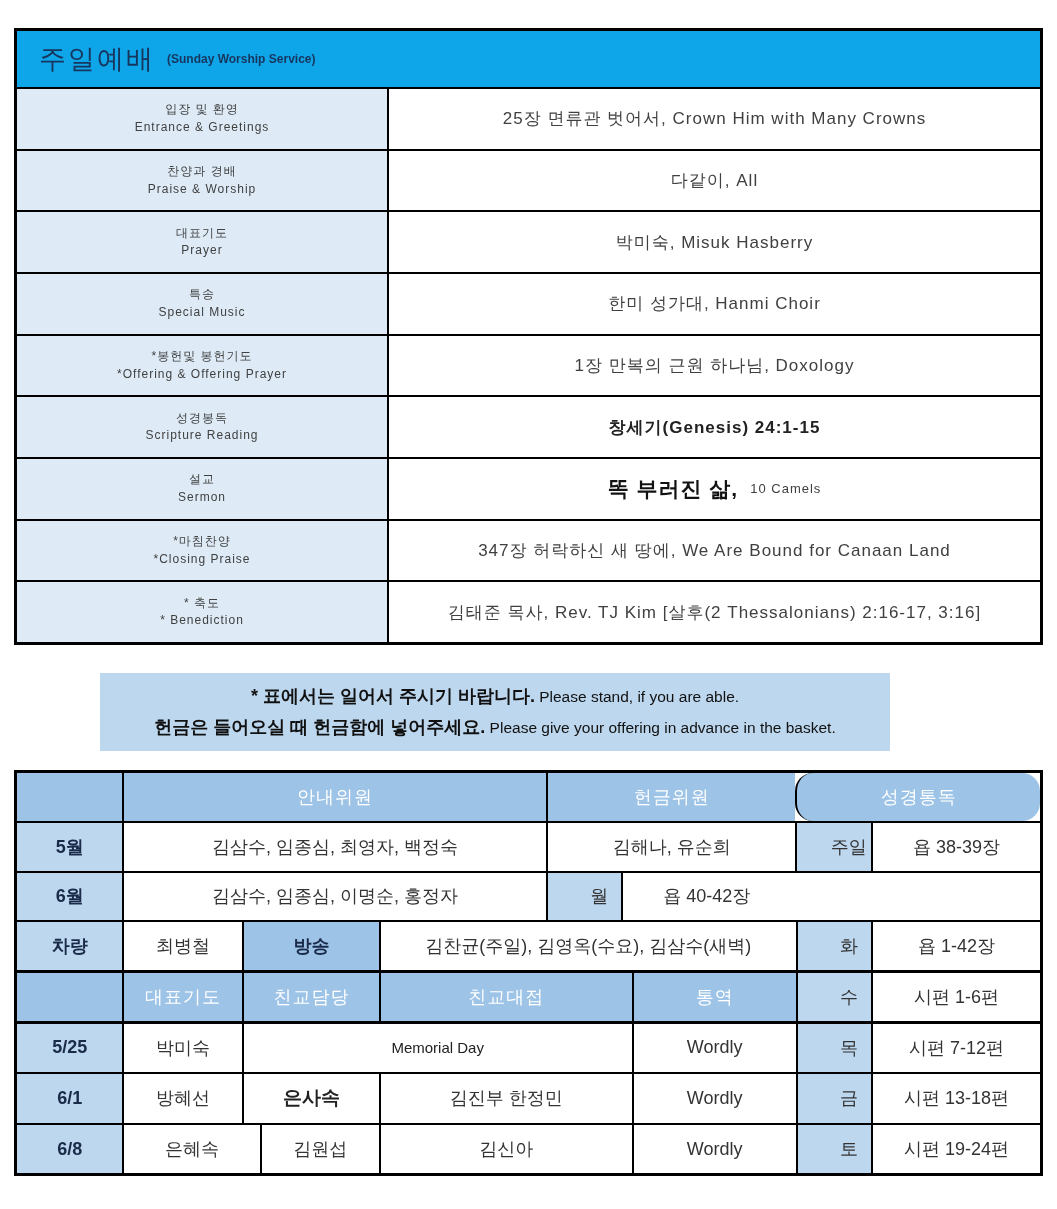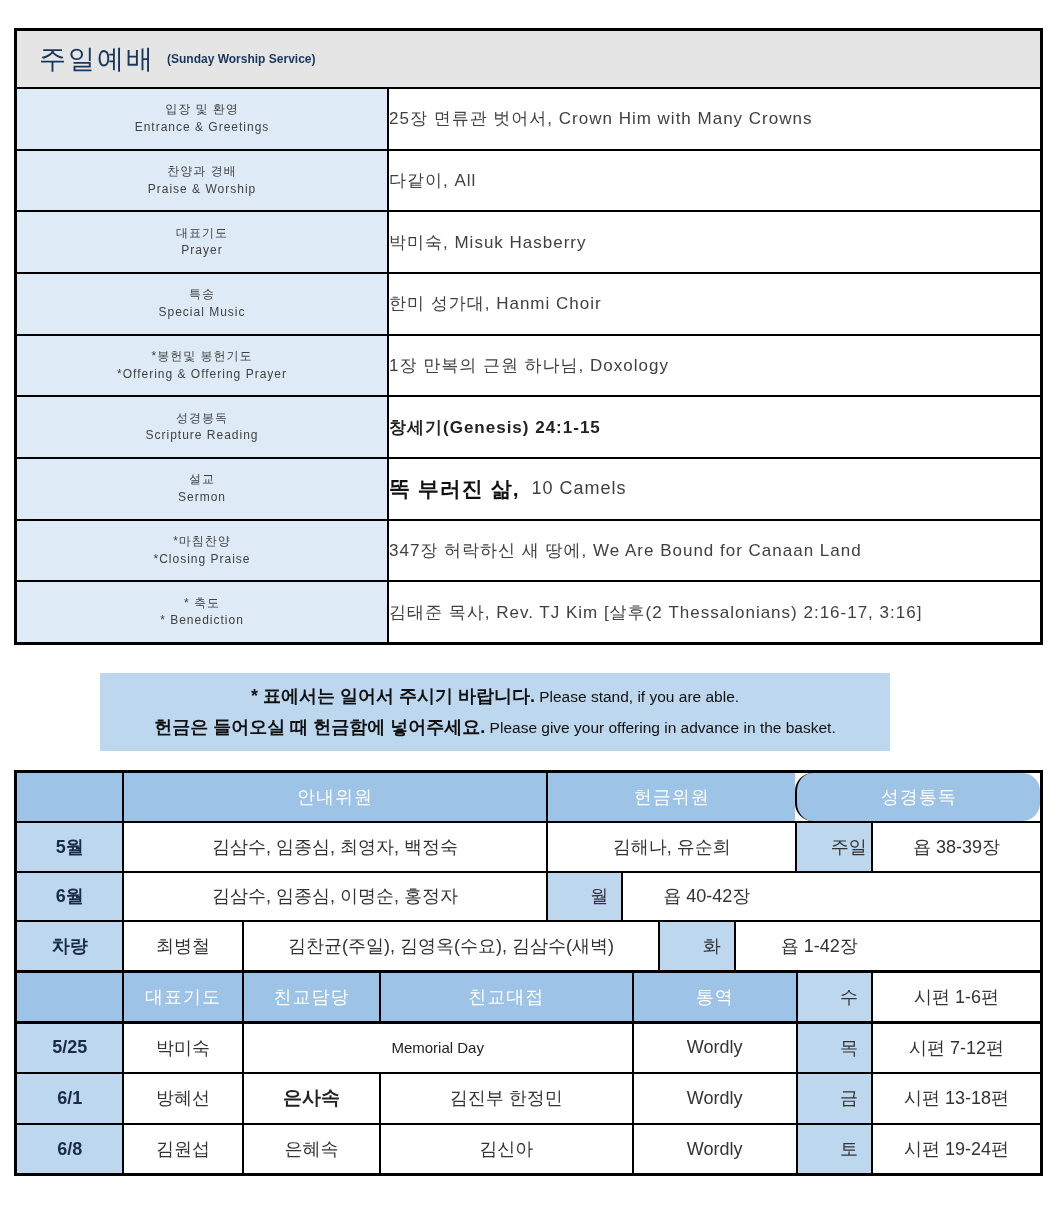--- a/index.html
+++ b/index.html
@@ -2,33 +2,33 @@
 <html><head>
 <meta charset="utf-8">
 <style>
   * { margin:0; padding:0; box-sizing:border-box; }
   html,body { width:1057px; height:1209px; background:#ffffff;
     font-family:"Liberation Sans","DejaVu Sans",sans-serif; color:#3b3b3b; }
 
   
   .worship { position:absolute; left:14px; top:28px; width:1029px; height:617px;
     border:3px solid #000; display:flex; flex-direction:column; background:#fff; }
-  .w-title { flex:0 0 56px; background:#e5e5e5; display:flex; align-items:center;
+  .w-title { flex:0 0 56px; background:#0ea5e9; display:flex; align-items:center;
     padding-left:22px; }
   .w-title .ko { font-size:27px; color:#17365d; letter-spacing:2px; }
   .w-title .en { font-size:12px; font-weight:bold; color:#17365d; margin-left:12px; }
   .w-row { flex:1 1 auto; display:flex; border-top:2px solid #000; }
   .w-label { flex:0 0 372px; background:#deebf7; border-right:2px solid #000;
     display:flex; flex-direction:column; align-items:center; justify-content:center;
     text-align:center; font-size:12px; line-height:1.45; letter-spacing:1px; color:#404040; }
-  .w-value { flex:1 1 auto; display:flex; align-items:center; justify-content:flex-start;
+  .w-value { flex:1 1 auto; display:flex; align-items:center; justify-content:center;
     text-align:center; font-size:17px; letter-spacing:1px; color:#404040; background:#fff; }
   .bold-val { font-weight:bold; color:#222; }
   .sermon-bold { font-weight:bold; font-size:21px; color:#111; letter-spacing:1px; }
-  .sermon-rest { font-size:18px; margin-left:12px; }
+  .sermon-rest { font-size:13px; margin-left:12px; }
 
   
   .notice { position:absolute; left:100px; top:673px; width:790px; height:78px;
     background:#bdd7ee; display:flex; flex-direction:column; align-items:center;
     justify-content:center; text-align:center; color:#111; }
   .notice .line { line-height:1.75; }
   .notice .ko { font-weight:bold; font-size:18px; }
   .notice .en { font-size:15.5px; }
 
   
@@ -181,20 +181,21 @@
   <div class="d-row">
     <div class="cell ca lbl">6월</div>
     <div class="cell c-committee">김삼수, 임종심, 이명순, 홍정자</div>
     <div class="cell cf daycell">월</div>
     <div class="cell cg">욥 40-42장</div>
   </div>
 
   <div class="d-row">
     <div class="cell ca lbl">차량</div>
     <div class="cell cb">최병철</div>
+    <div class="cell cc bcast">방송</div>
     <div class="cell c-de">김찬균(주일), 김영옥(수요), 김삼수(새벽)</div>
     <div class="cell cf daycell">화</div>
     <div class="cell cg">욥 1-42장</div>
   </div>
 
   <div class="d-row thick-top">
     <div class="cell ca hdr"></div>
     <div class="cell cb hdr">대표기도</div>
     <div class="cell cc hdr">친교담당</div>
     <div class="cell cd hdr">친교대접</div>
@@ -217,21 +218,21 @@
     <div class="cell cb">방혜선</div>
     <div class="cell cc boldtxt">은사속</div>
     <div class="cell cd">김진부 한정민</div>
     <div class="cell ce">Wordly</div>
     <div class="cell cf daycell">금</div>
     <div class="cell cg">시편 13-18편</div>
   </div>
 
   <div class="d-row">
     <div class="cell ca lbl">6/8</div>
+    <div class="cell cc">은혜속</div>
     <div class="cell cb">김원섭</div>
-    <div class="cell cc">은혜속</div>
     <div class="cell cd">김신아</div>
     <div class="cell ce">Wordly</div>
     <div class="cell cf daycell">토</div>
     <div class="cell cg">시편 19-24편</div>
   </div>
 
 </div>
 
 </body></html>

